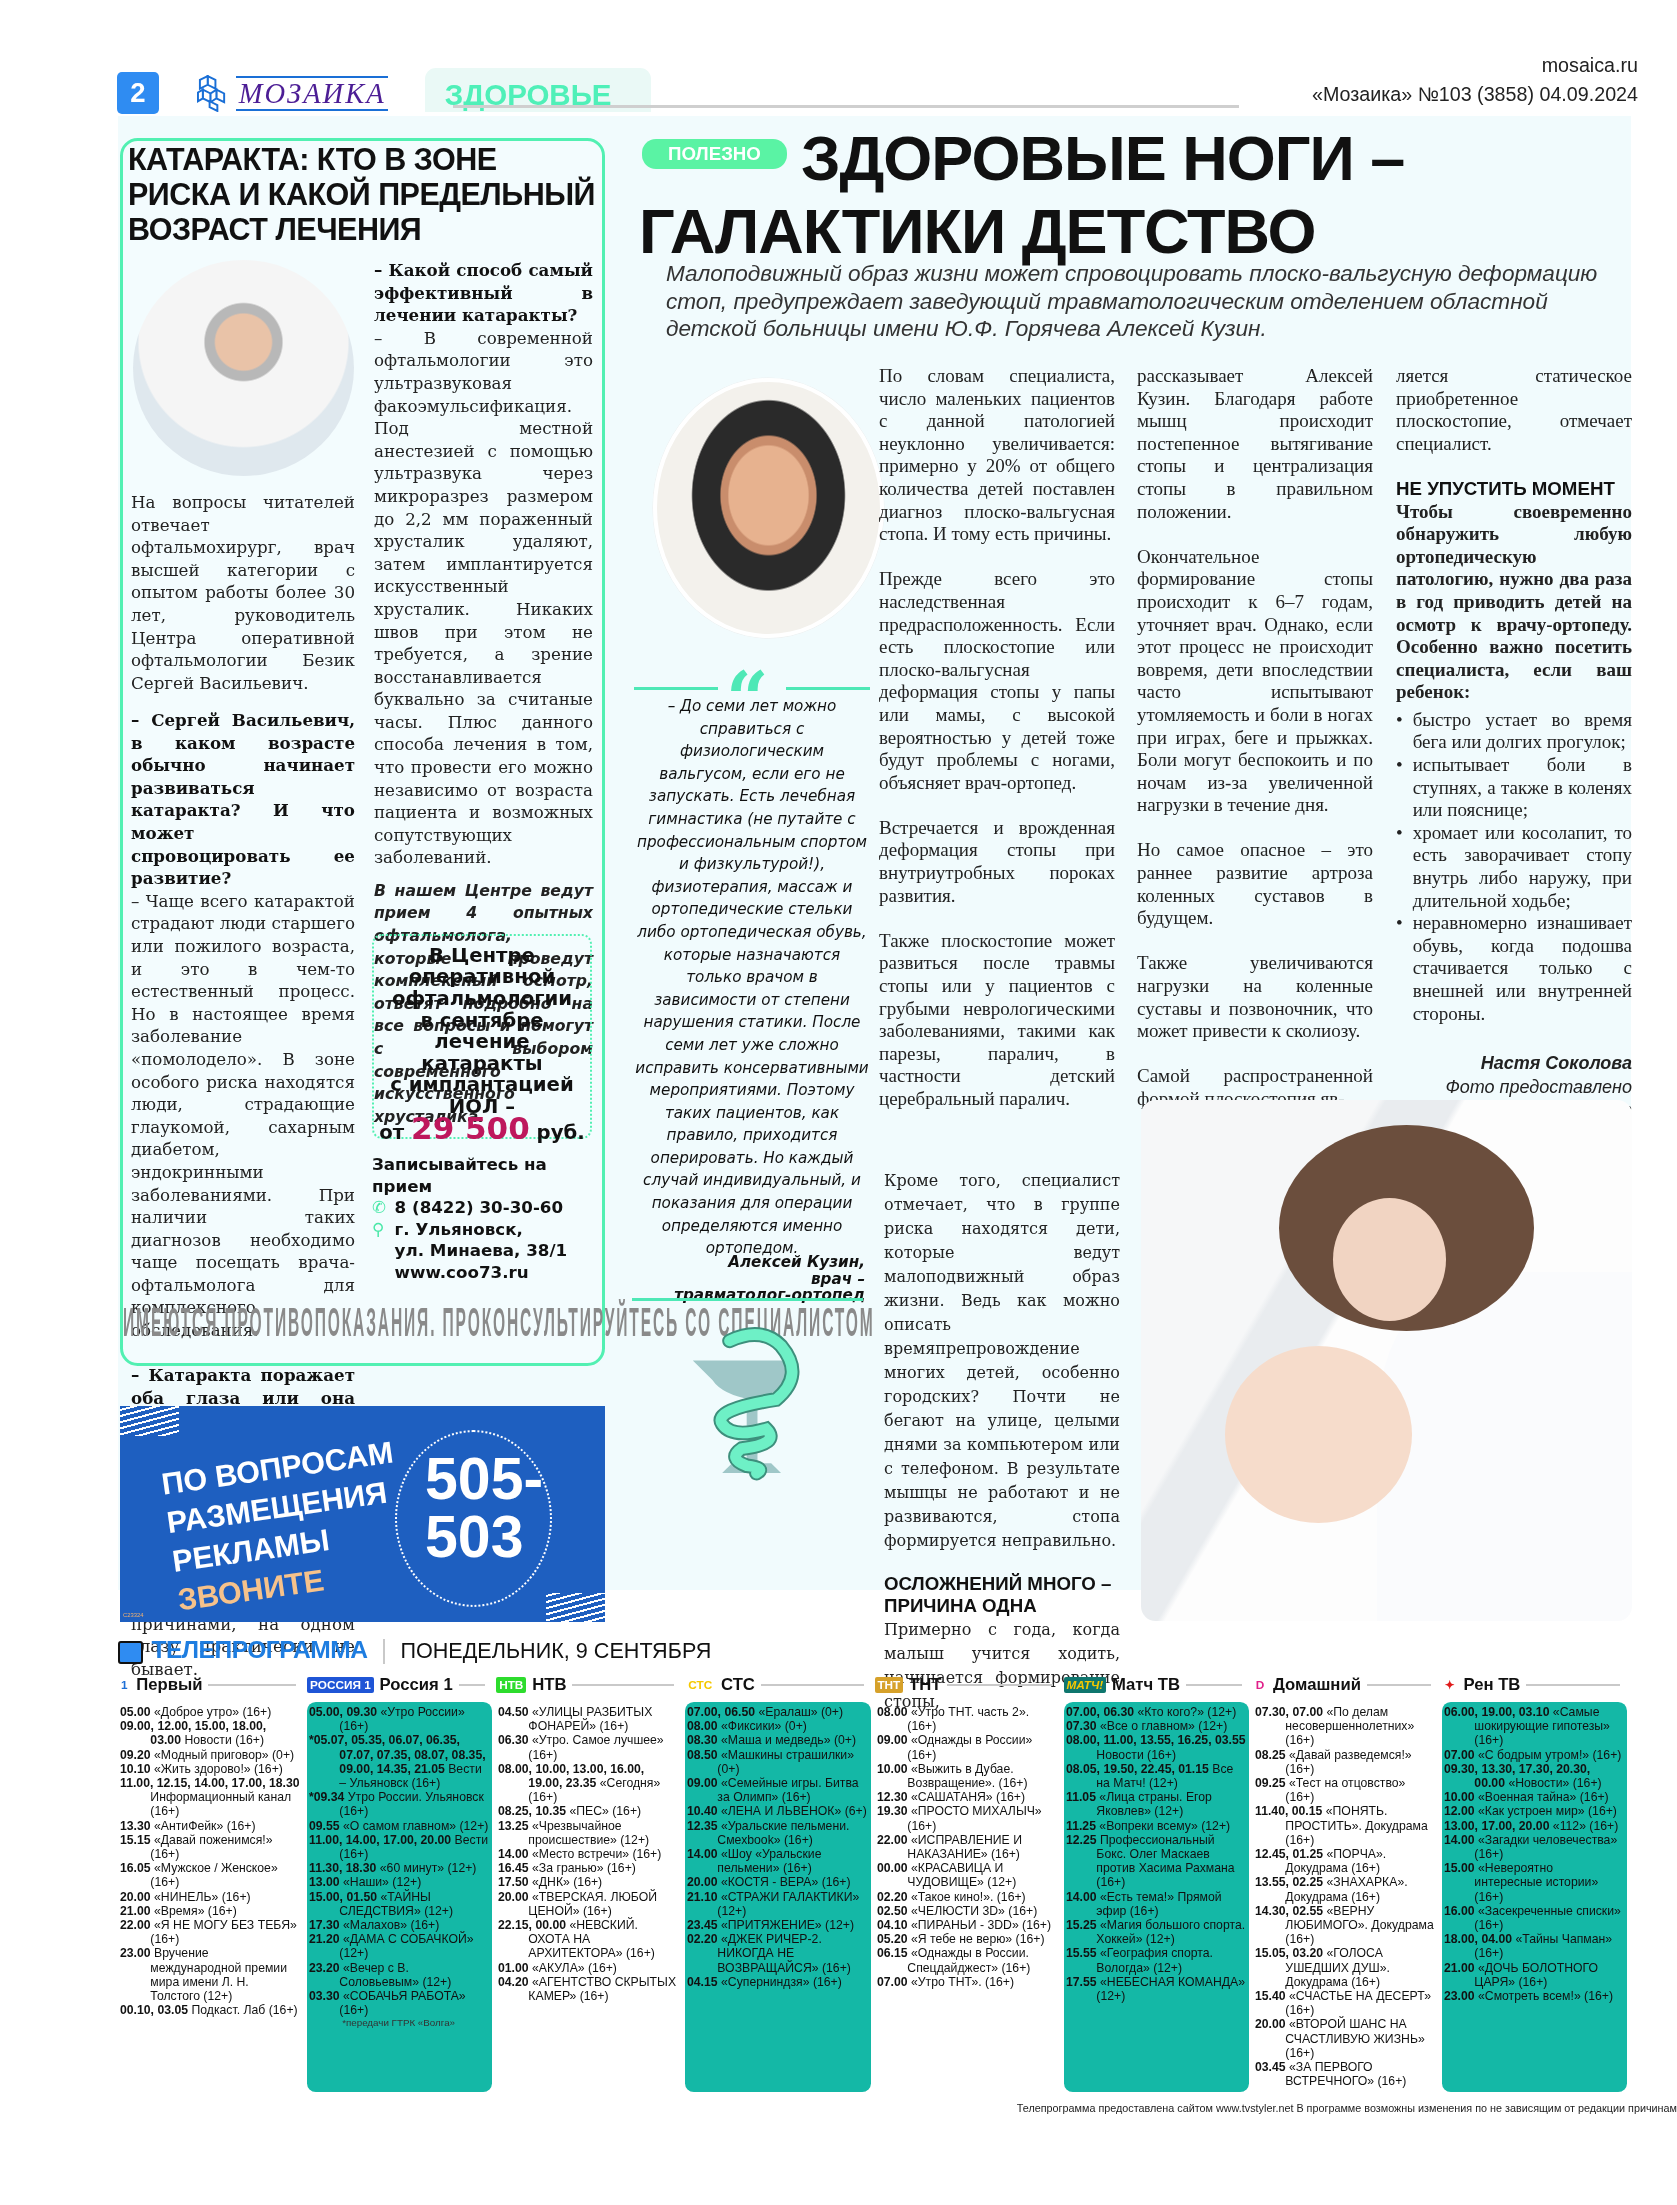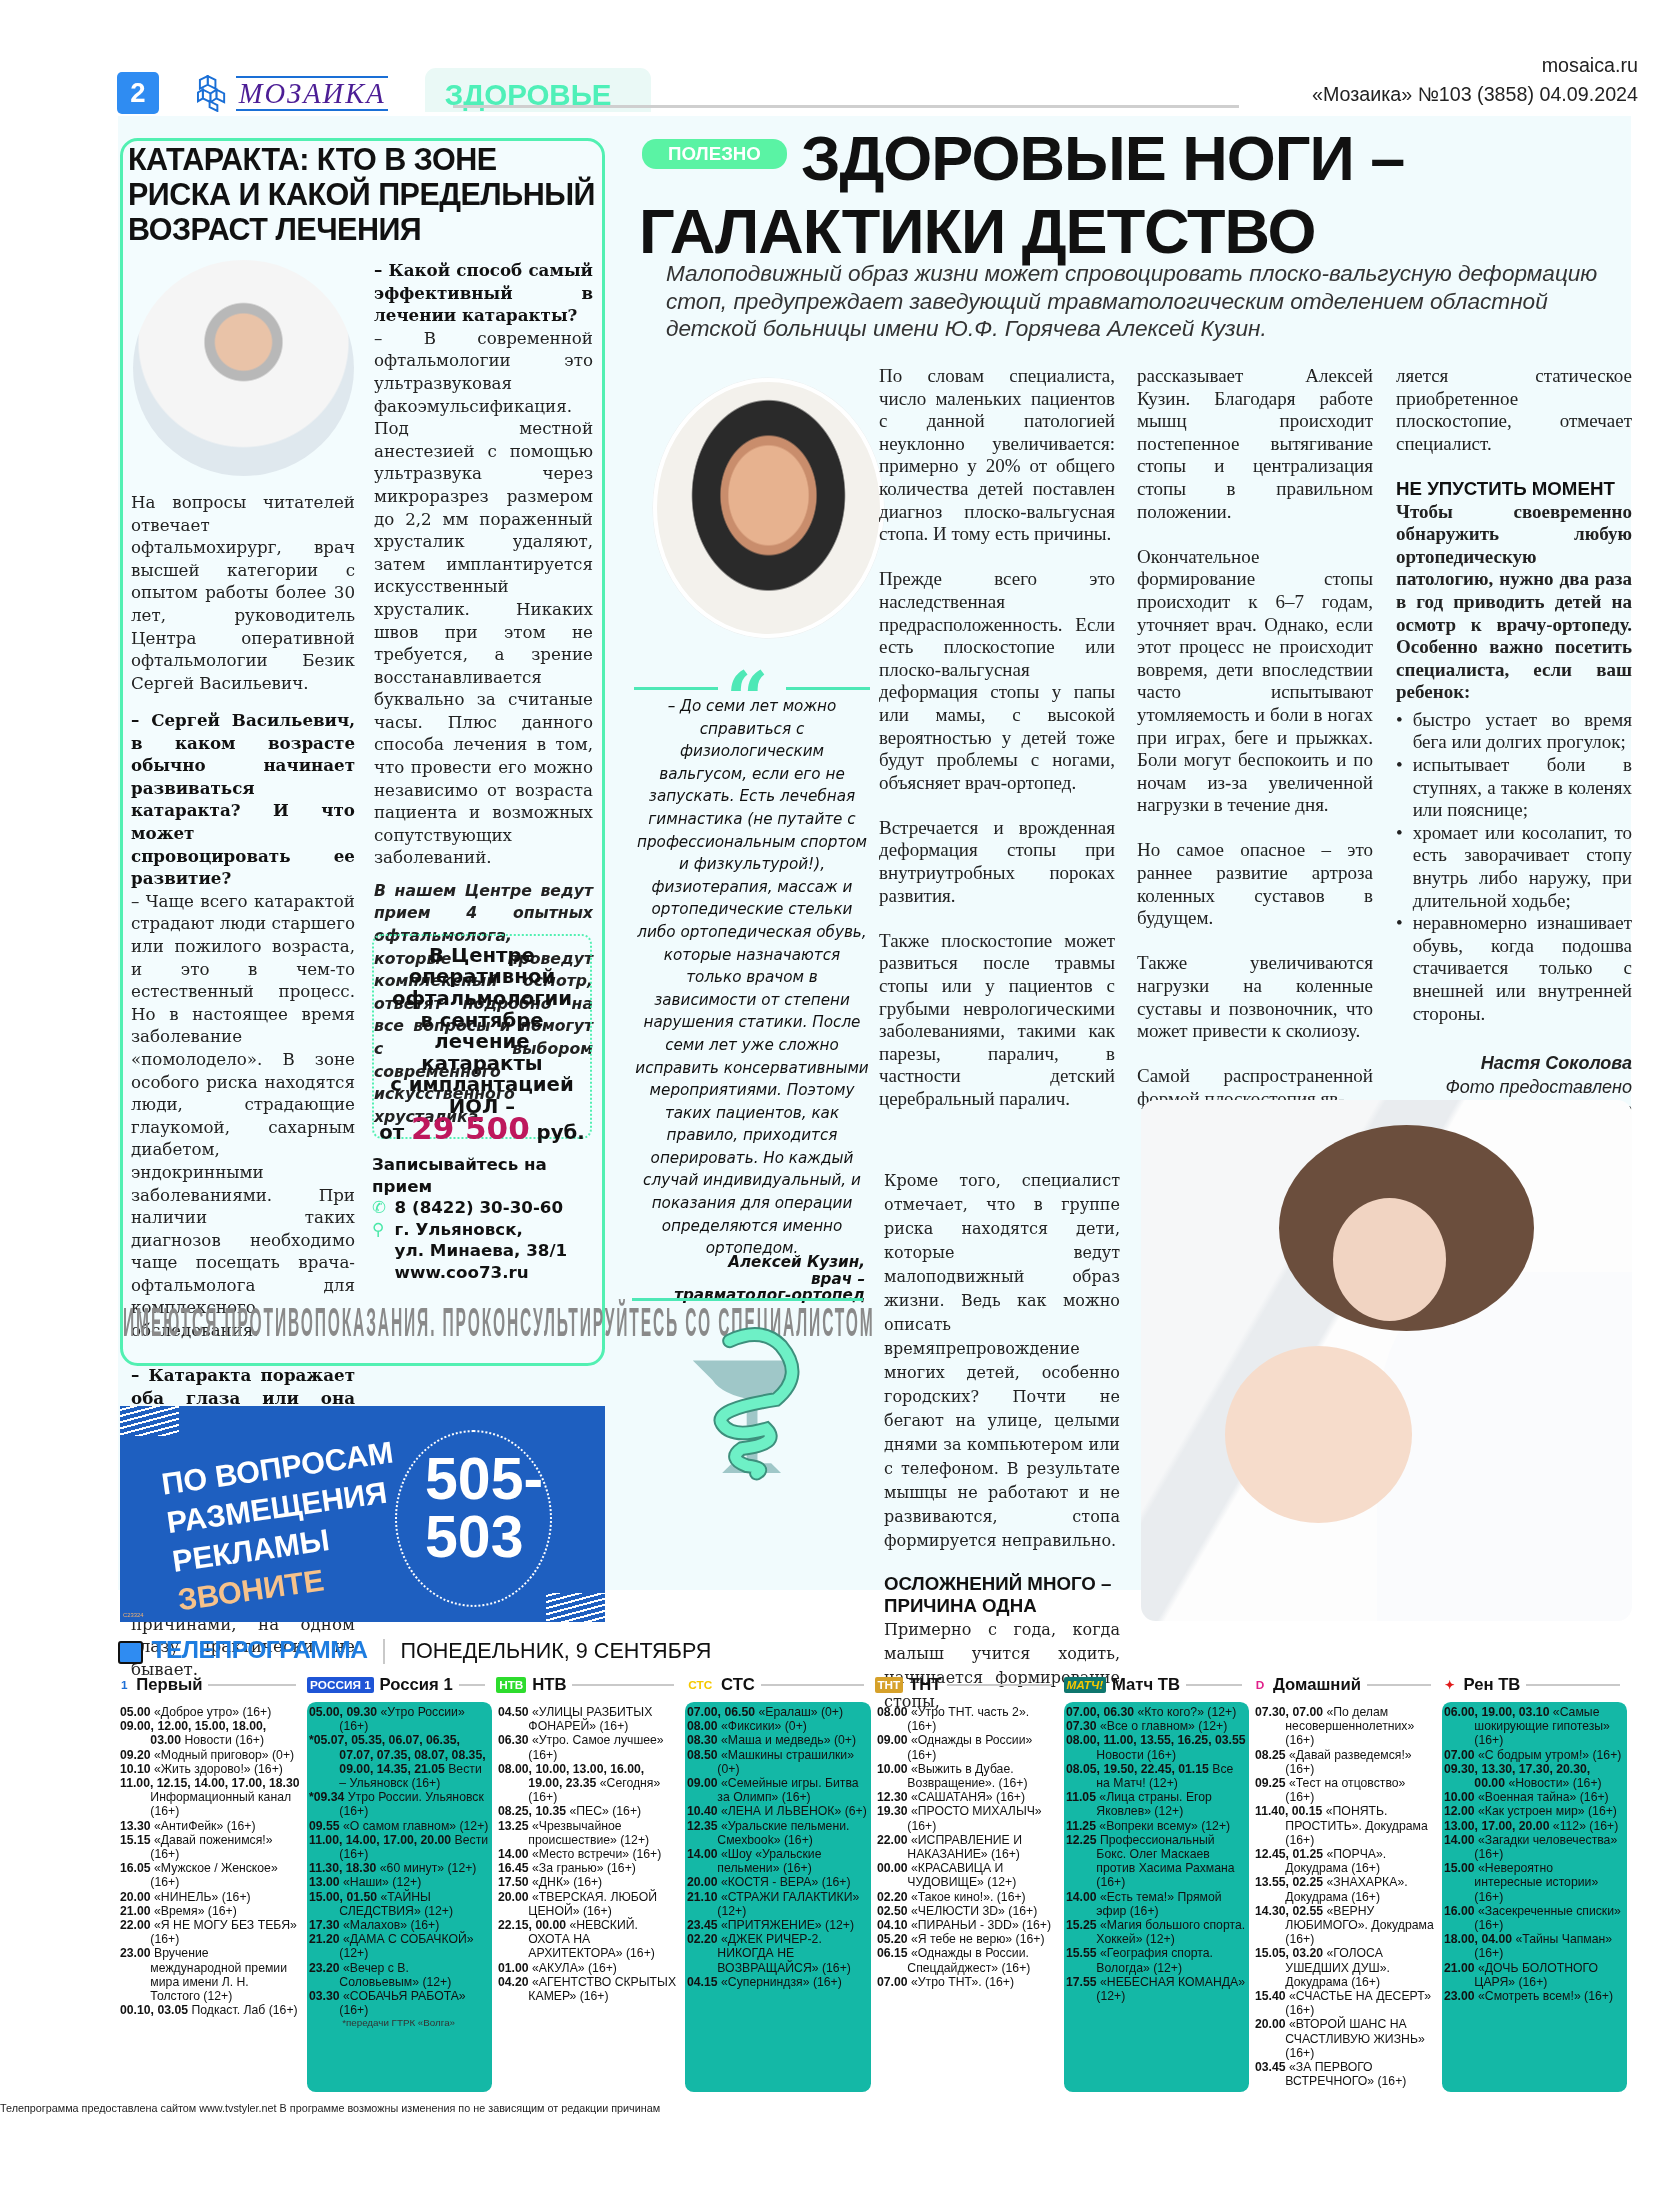--- a/index.html
+++ b/index.html
@@ -76,21 +76,21 @@
   .tv-cols{left:116px;top:1668px;width:1513px;height:427px;display:flex}
   .tv-col{flex:1;padding:0 2px;position:relative}
   .tv-col.shade .body{background:#14b8a6;border-radius:8.8px}
   .ch{display:flex;align-items:center;gap:5.9px;height:34px;font:bold 16.7px "Liberation Sans",sans-serif}
   .ch .logo-b{font:bold 11.8px "Liberation Sans",sans-serif;padding:1px 2.9px;border-radius:2px}
   .ch .dash{flex:1;height:2px;background:#c9c9c9;margin-right:6.9px}
   .body{padding:2.9px 2px 4.9px 2px;height:390px}
   .prog{font:13.3px "Liberation Sans",sans-serif;line-height:14.2px;padding-left:33px;text-indent:-33px;color:#111;transform:scaleX(0.92);transform-origin:left top;width:108%}
   .prog b{font-weight:bold}
   .note{font-size:9.8px;padding-left:33px;color:#333}
-  .tv-foot{left:0;top:2102px;width:1677px;text-align:left;font:10.8px "Liberation Sans",sans-serif;color:#222}
+  .tv-foot{left:0;top:2102px;width:1677px;text-align:right;font:10.8px "Liberation Sans",sans-serif;color:#222}
 </style>
 </head>
 <body>
 
 <div class="abs bg-panel"></div>
 <div class="abs pagenum">2</div>
 <div class="abs logo">
   <svg width="32" height="37" viewBox="0 0 66 76">
     <g fill="#fff" stroke="#1a6fd6" stroke-width="4">
       <path d="M22 2 L38 10 L38 28 L22 20 Z"></path>

